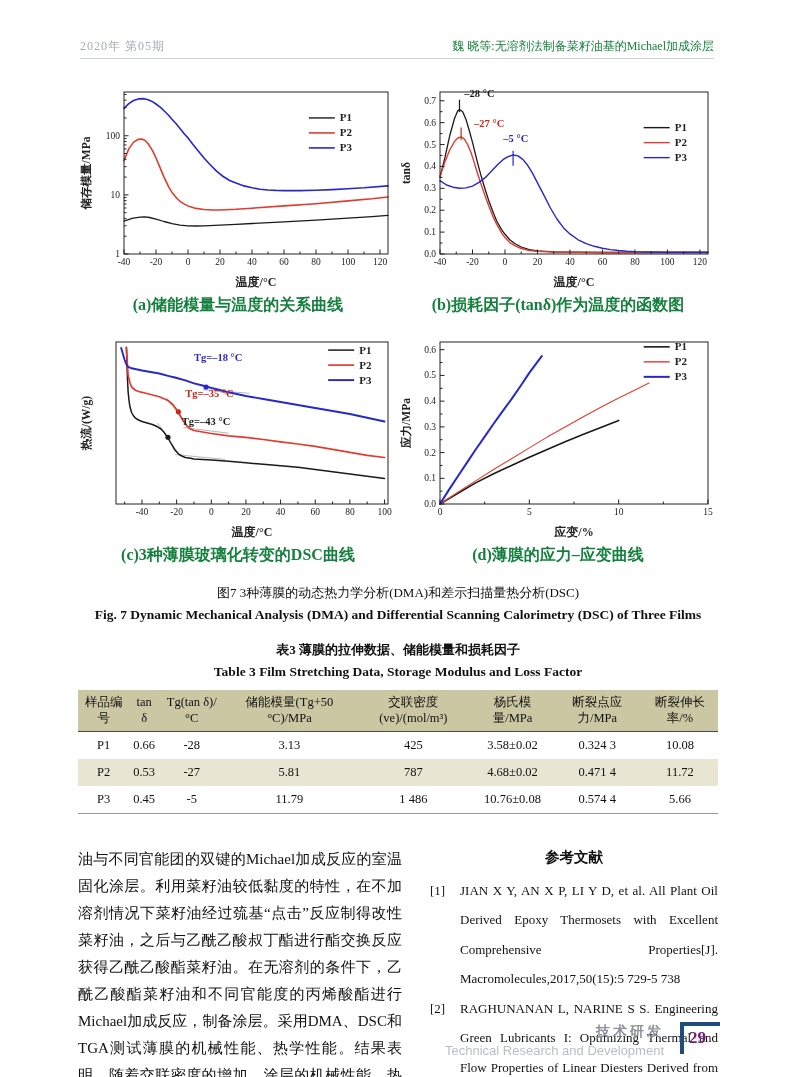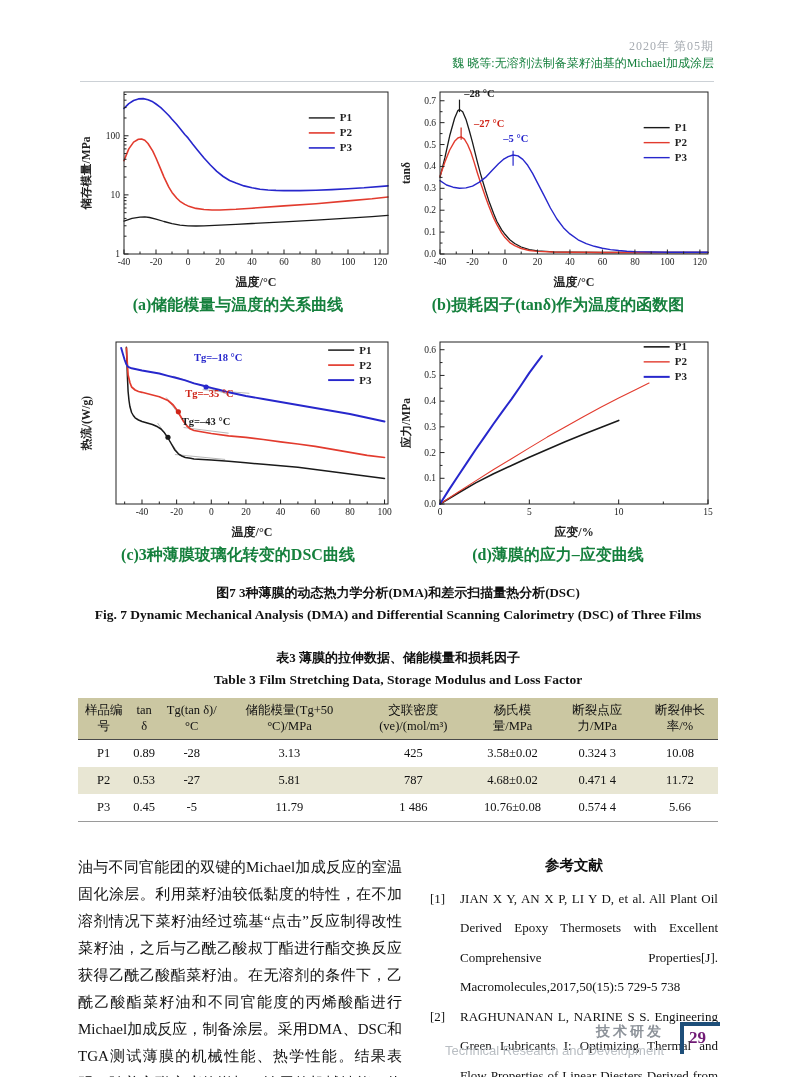--- a/index.html
+++ b/index.html
@@ -1,31 +1,31 @@
 <!DOCTYPE html>
 <html><head>
 <meta charset="utf-8">
 <style>
   html,body{margin:0;padding:0;background:#fff;}
   .page{position:relative;width:794px;height:1077px;background:#ffffff;overflow:hidden;
         font-family:"Liberation Serif","DejaVu Serif",serif;color:#111;}
   .header{position:absolute;left:80px;top:38px;width:634px;display:flex;
           justify-content:space-between;align-items:flex-end;font-size:12px;
-          padding-bottom:9px;border-bottom:1px solid #ccd1d6;flex-direction:column;}
+          padding-bottom:3px;border-bottom:1px solid #ccd1d6;}
   .header-left{color:#a6abb1;letter-spacing:1px;}
   .header-right{color:#15803d;}
   .content{position:absolute;left:78px;top:82px;width:640px;}
   .chart-row{display:flex;}
   .chart-row.second{margin-top:16px;}
   .chart-cell{width:320px;text-align:center;}
   .chart-cell svg{display:block;margin:0 auto;}
   .chart-caption{font-size:16px;color:#15803d;margin-top:1px;font-weight:600;}
-  .fig-caption-zh{text-align:center;margin-top:18px;font-weight:bold;font-size:13px;}
+  .fig-caption-zh{text-align:center;margin-top:18px;font-weight:normal;font-size:13px;}
   .fig-caption-en{text-align:center;margin-top:5px;font-weight:bold;font-size:13.5px;}
-  .tbl-title-zh{text-align:center;margin-top:26px;font-weight:bold;font-size:13px;}
+  .tbl-title-zh{text-align:center;margin-top:18px;font-weight:bold;font-size:13px;}
   .tbl-title-en{text-align:center;margin-top:5px;font-weight:bold;font-size:13.5px;}
   table.data{width:100%;border-collapse:collapse;margin-top:10px;font-size:12.5px;}
   table.data thead tr{background:#cbc7a2;border-bottom:1.5px solid #4a4a4a;}
   table.data th{font-weight:normal;padding:4px 3px;line-height:1.3;text-align:center;}
   table.data td{text-align:center;padding:6px 2px;}
   table.data tbody tr.shaded{background:#e8e6d3;}
   table.data tbody tr:last-child{border-bottom:1.5px solid #9a9a9a;}
   .columns{display:flex;margin-top:32px;gap:28px;}
   .col-left{width:324px;font-size:15px;line-height:27px;text-align:justify;}
   .col-right{width:288px;}
@@ -319,21 +319,21 @@
             <th>储能模量(Tg+50 °C)/MPa</th>
             <th>交联密度(ve)/(mol/m³)</th>
             <th>杨氏模量/MPa</th>
             <th>断裂点应力/MPa</th>
             <th>断裂伸长率/%</th>
           </tr>
       </thead>
       <tbody id="tbl-body">
           <tr>
             <td>P1</td>
-            <td>0.89</td>
+            <td>0.66</td>
             <td>-28</td>
             <td>3.13</td>
             <td>425</td>
             <td>3.58±0.02</td>
             <td>0.324 3</td>
             <td>10.08</td>
           </tr>
           <tr class="shaded">
             <td>P2</td>
             <td>0.53</td>

